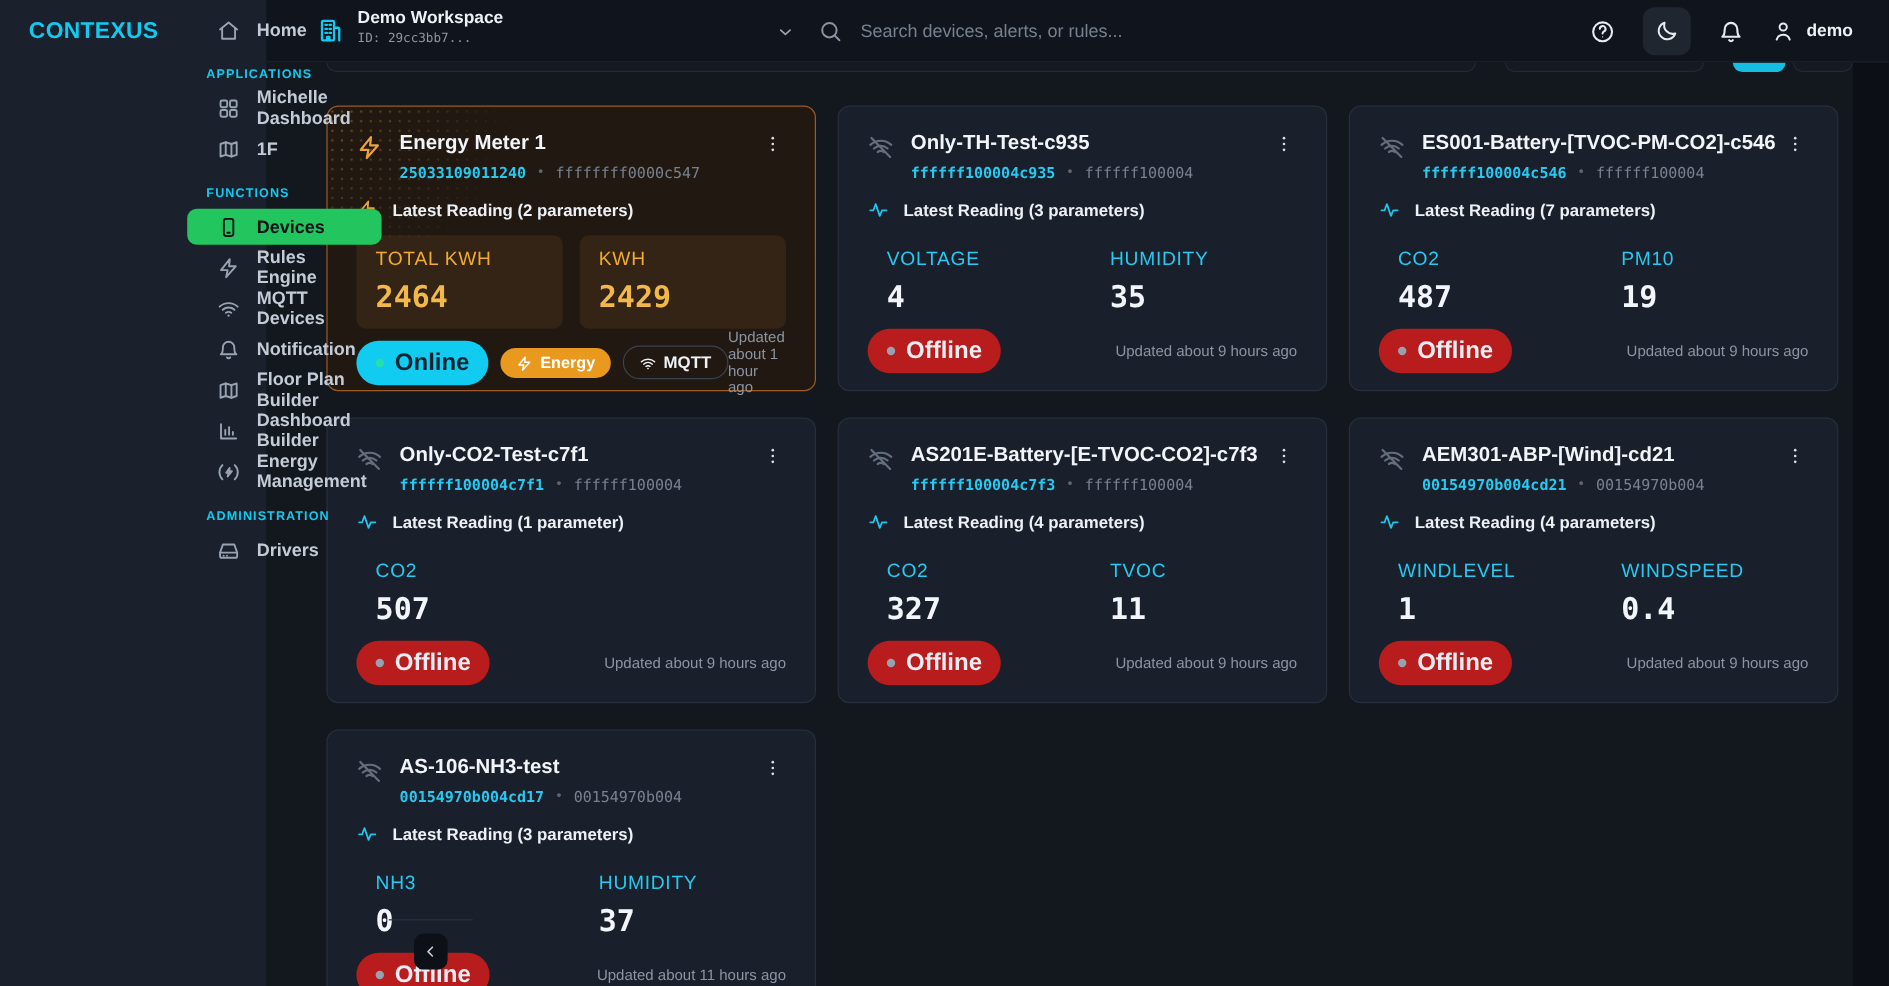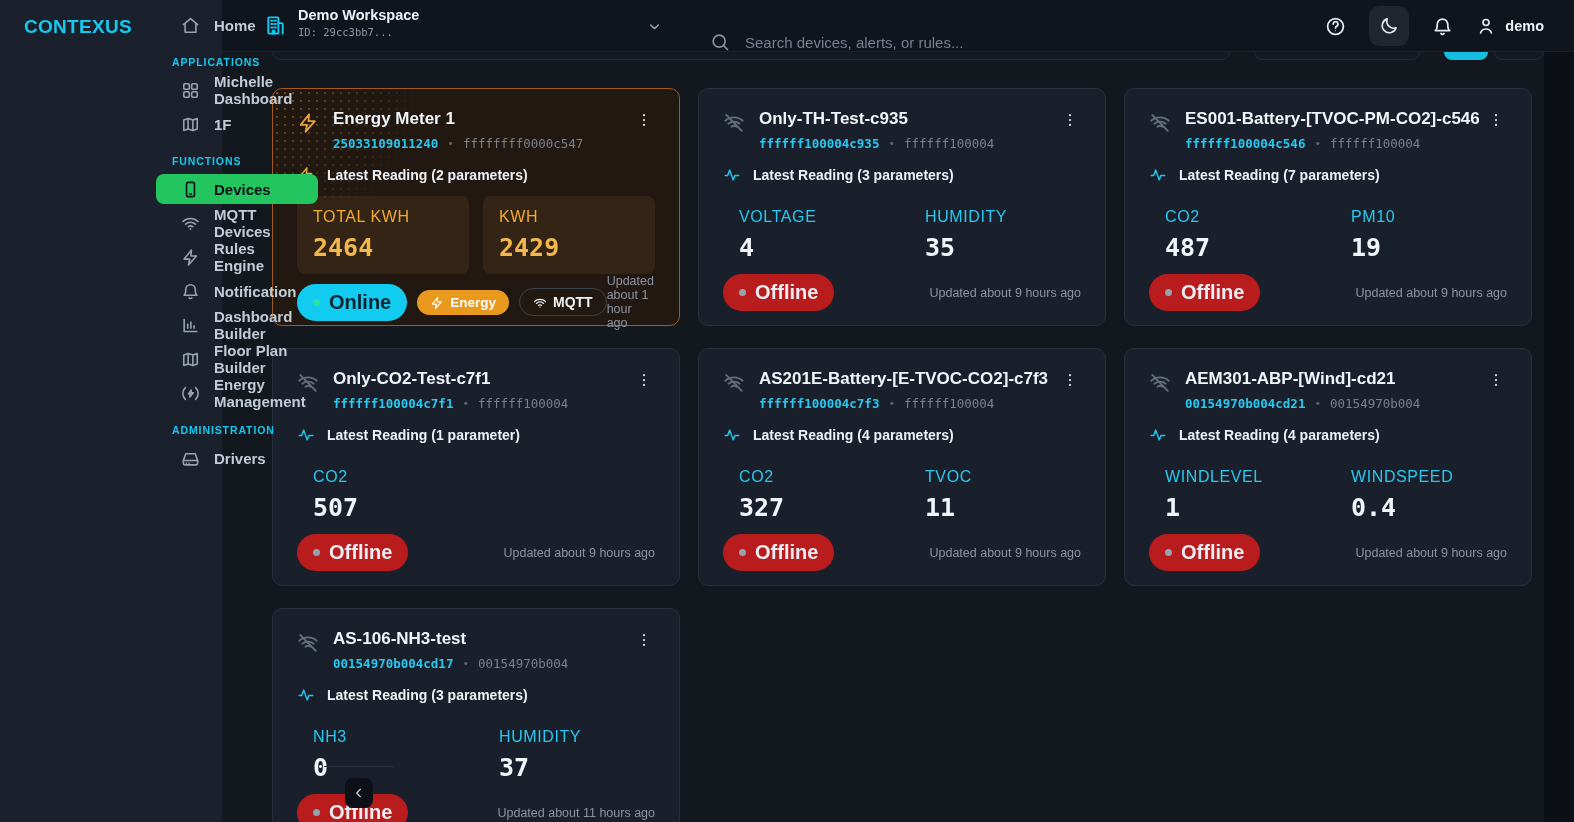--- a/index.html
+++ b/index.html
@@ -38,21 +38,21 @@
   .collapse-btn svg{width:16px;height:16px}
 
   
   .topbar{position:absolute;left:222px;right:0;top:0;height:52px;background:var(--topbar-bg);border-bottom:1px solid #1c222c;z-index:20}
   .workspace{position:absolute;left:42px;top:7px;display:flex;gap:11px;align-items:flex-start;cursor:pointer}
   .workspace svg{width:23px;height:23px;color:var(--accent);margin-top:7px}
   .ws-name{font-size:14.5px;font-weight:700;color:var(--txt)}
   .ws-id{margin-top:3px;font-family:"DejaVu Sans Mono",monospace;font-size:10.5px;color:#8d96a4}
   .ws-chevron{position:absolute;left:424px;top:18px;color:#9aa3b1;background:none;border:none;padding:0;cursor:pointer}
   .ws-chevron svg{width:17px;height:17px}
-  .search{position:absolute;left:488px;top:0;height:52px;display:flex;align-items:flex-end;gap:13px;width:560px}
+  .search{position:absolute;left:460px;top:0;height:52px;display:flex;align-items:center;gap:13px;width:560px}
   .search svg{width:20px;height:20px;color:#8a93a1}
   .search input{flex:1;background:transparent;border:none;outline:none;color:#dfe5ec;font-size:15px;font-family:"Liberation Sans",sans-serif}
   .search input::placeholder{color:#76808f}
   .topbar-right{position:absolute;right:30px;top:0;height:52px;display:flex;align-items:center;gap:23px}
   .icon-btn{background:none;border:none;padding:0;color:#e6eaf0;cursor:pointer;display:flex;align-items:center;justify-content:center}
   .icon-btn svg{width:21px;height:21px}
   .moon-btn{width:40px;height:40px;background:#20262f;border-radius:10px}
   .moon-btn svg{width:20px;height:20px}
   .user-group{display:flex;align-items:center;gap:9px;cursor:pointer}
   .user-group svg{width:20px;height:20px;color:#e6eaf0}
@@ -143,56 +143,56 @@
       <div class="side-heading">FUNCTIONS</div>
       <div class="side-item active">
         <svg viewBox="0 0 24 24" fill="none" stroke="currentColor" stroke-width="2" stroke-linecap="round" stroke-linejoin="round">
           <rect x="7" y="3" width="10" height="18" rx="2.2"></rect>
           <path d="M10.8 17.6h2.4"></path>
         </svg>
         <span>Devices</span>
       </div>
       <div class="side-item">
         <svg viewBox="0 0 24 24" fill="none" stroke="currentColor" stroke-width="2" stroke-linecap="round" stroke-linejoin="round">
+          <path d="M13.2 2.5 4 14h7l-1.6 7.5L19.5 10h-7l.7-7.5z"></path>
+        </svg>
+        <span>Rules Engine</span>
+      </div>
+      <div class="side-item">
+        <svg viewBox="0 0 24 24" fill="none" stroke="currentColor" stroke-width="2" stroke-linecap="round" stroke-linejoin="round">
           <path d="M2.5 9.5a14 14 0 0 1 19 0"></path>
           <path d="M5.8 12.8a9.5 9.5 0 0 1 12.4 0"></path>
           <path d="M9.2 16a5 5 0 0 1 5.6 0"></path>
           <circle cx="12" cy="19" r="1.2" fill="currentColor" stroke="none"></circle>
         </svg>
         <span>MQTT Devices</span>
       </div>
       <div class="side-item">
         <svg viewBox="0 0 24 24" fill="none" stroke="currentColor" stroke-width="2" stroke-linecap="round" stroke-linejoin="round">
-          <path d="M13.2 2.5 4 14h7l-1.6 7.5L19.5 10h-7l.7-7.5z"></path>
-        </svg>
-        <span>Rules Engine</span>
-      </div>
-      <div class="side-item">
-        <svg viewBox="0 0 24 24" fill="none" stroke="currentColor" stroke-width="2" stroke-linecap="round" stroke-linejoin="round">
           <path d="M18 9.5a6 6 0 0 0-12 0c0 6-2.2 7.2-2.2 7.2h16.4S18 15.5 18 9.5"></path>
           <path d="M10.3 20a2 2 0 0 0 3.4 0"></path>
         </svg>
         <span>Notification</span>
+      </div>
+      <div class="side-item">
+        <svg viewBox="0 0 24 24" fill="none" stroke="currentColor" stroke-width="2" stroke-linecap="round" stroke-linejoin="round">
+          <path d="M9 4.5 3.5 6.3v13.2L9 17.7l6 1.8 5.5-1.8V4.5L15 6.3 9 4.5z"></path>
+          <path d="M9 4.5v13.2"></path>
+          <path d="M15 6.3v13.2"></path>
+        </svg>
+        <span>Floor Plan Builder</span>
       </div>
       <div class="side-item">
         <svg viewBox="0 0 24 24" fill="none" stroke="currentColor" stroke-width="2" stroke-linecap="round" stroke-linejoin="round">
           <path d="M4 4.5v15h16"></path>
           <path d="M8.5 15.5v-5"></path>
           <path d="M12.5 15.5v-8"></path>
           <path d="M16.5 15.5v-3"></path>
         </svg>
         <span>Dashboard Builder</span>
-      </div>
-      <div class="side-item">
-        <svg viewBox="0 0 24 24" fill="none" stroke="currentColor" stroke-width="2" stroke-linecap="round" stroke-linejoin="round">
-          <path d="M9 4.5 3.5 6.3v13.2L9 17.7l6 1.8 5.5-1.8V4.5L15 6.3 9 4.5z"></path>
-          <path d="M9 4.5v13.2"></path>
-          <path d="M15 6.3v13.2"></path>
-        </svg>
-        <span>Floor Plan Builder</span>
       </div>
       <div class="side-item">
         <svg viewBox="0 0 24 24" fill="none" stroke="currentColor" stroke-width="2" stroke-linecap="round" stroke-linejoin="round">
           <path d="M5.5 4.5a10.5 10.5 0 0 0 0 15"></path>
           <path d="M18.5 4.5a10.5 10.5 0 0 1 0 15"></path>
           <path d="M13 7.5 9.5 12.5h2.6L11 16.5l4.5-5.5h-2.8l.3-3.5z"></path>
         </svg>
         <span>Energy Management</span>
       </div>
       <div class="side-heading">ADMINISTRATION</div>

